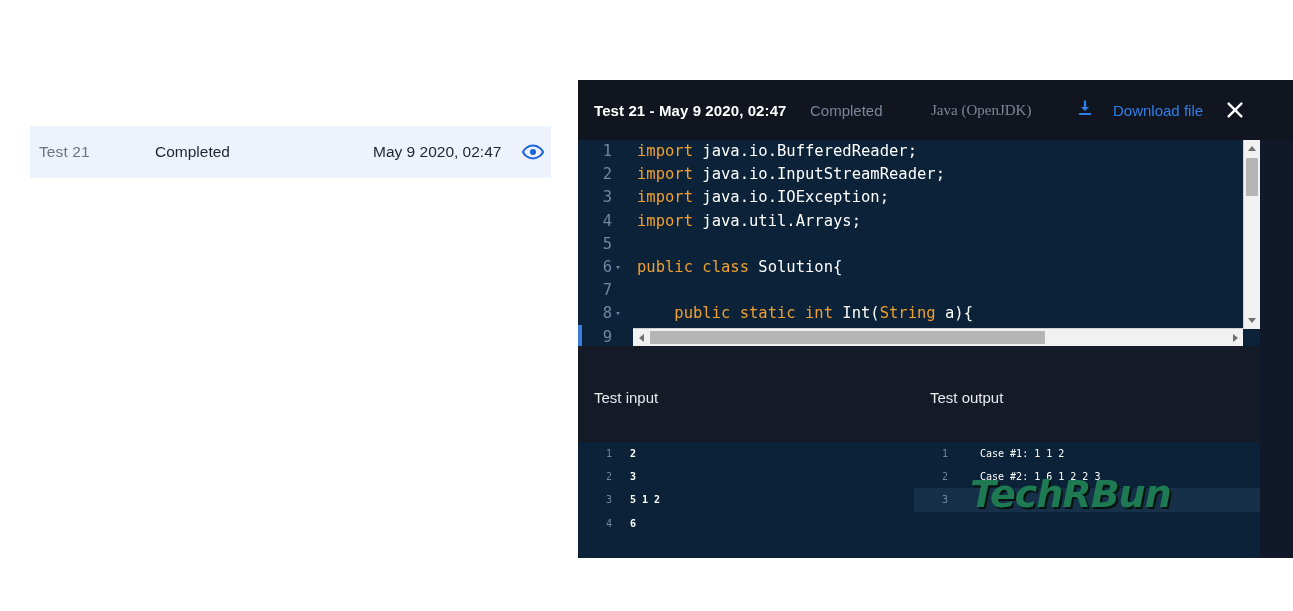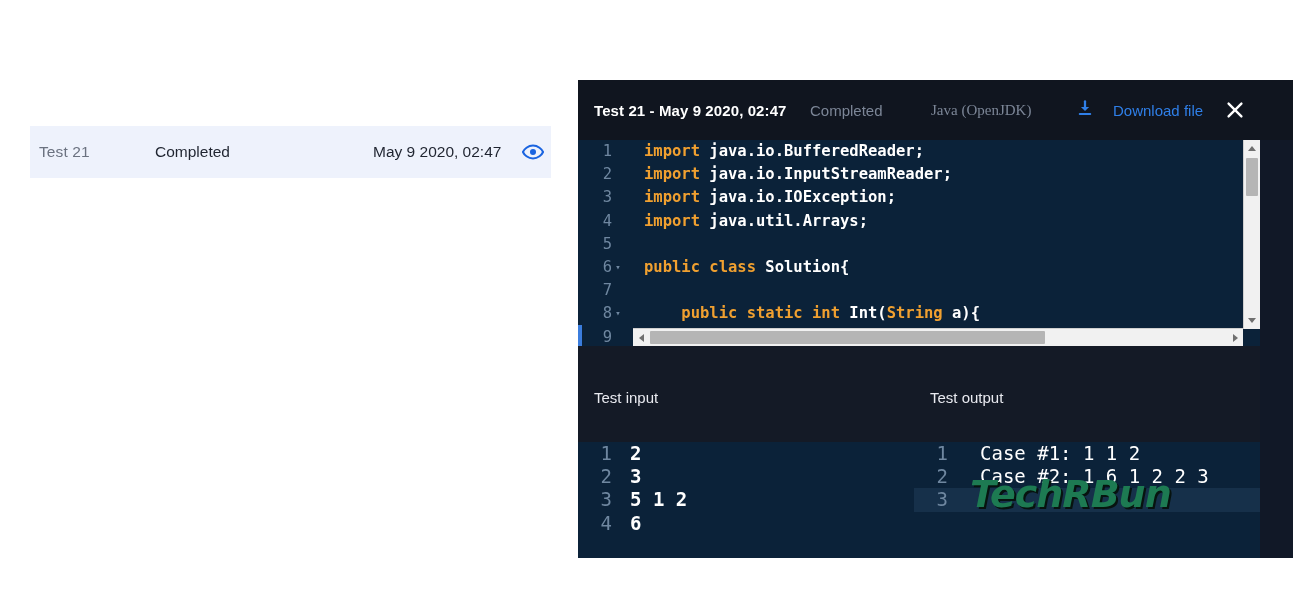--- a/index.html
+++ b/index.html
@@ -166,23 +166,22 @@
     display: inline-block;
     width: 12px;
     color: #6f87a0;
     font-size: 9px;
     text-align: center;
     vertical-align: top;
   }
   .fold-empty { display: inline-block; width: 12px; }
   .code-text {
     display: inline-block;
-    margin-left: 20px;
+    margin-left: 13px;
     vertical-align: top;
-    font-weight: bold;
   }
   .kw { color: #f0a030; }
   .pl { color: #ffffff; }
 
   
   .v-scroll {
     position: absolute;
     right: 0;
     top: 0;
     width: 17px;
@@ -282,21 +281,21 @@
     overflow: hidden;
   }
   .pane-in { left: 0; width: 336px; }
   .pane-out { left: 336px; width: 346px; }
 
   .io-line {
     position: relative;
     height: 23.2px;
     line-height: 23.2px;
     font-family: "DejaVu Sans Mono", monospace;
-    font-size: 19px;
+    font-size: 10px;
     white-space: pre;
     color: #ffffff;
   }
   .io-line.active { background: #16304a; }
   .io-ln {
     display: inline-block;
     width: 34px;
     text-align: right;
     color: #6f87a0;
     vertical-align: top;

